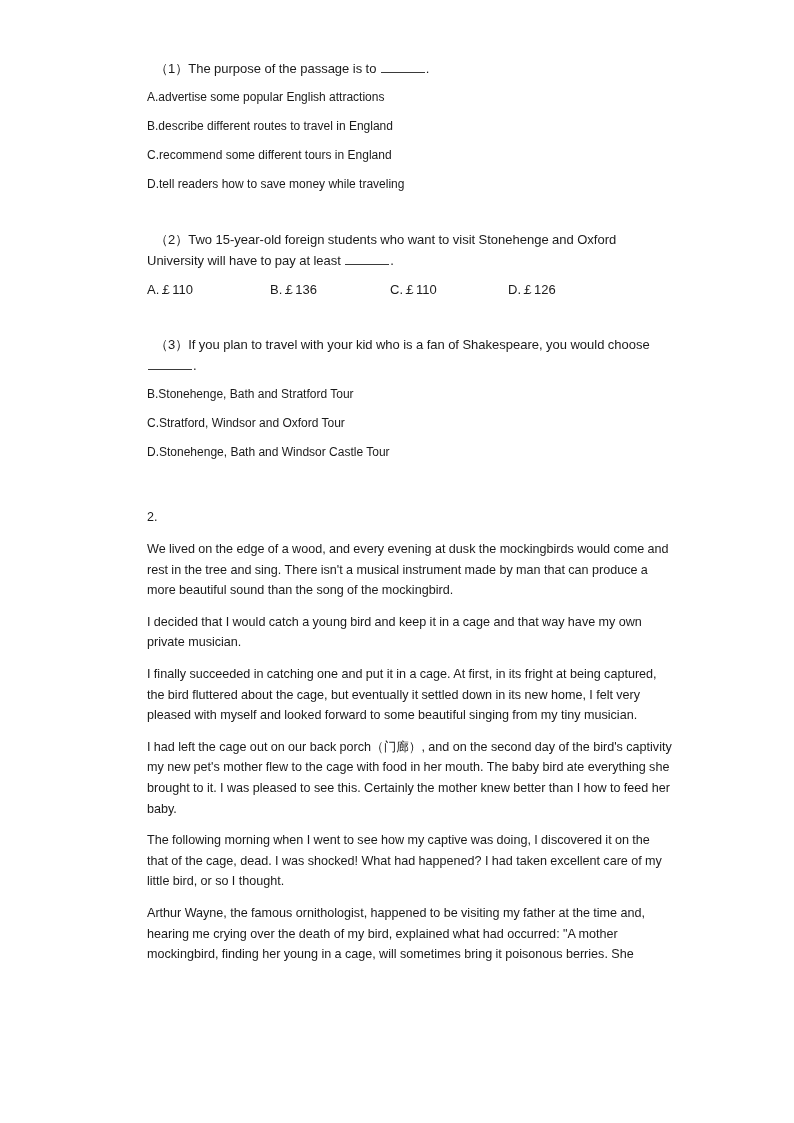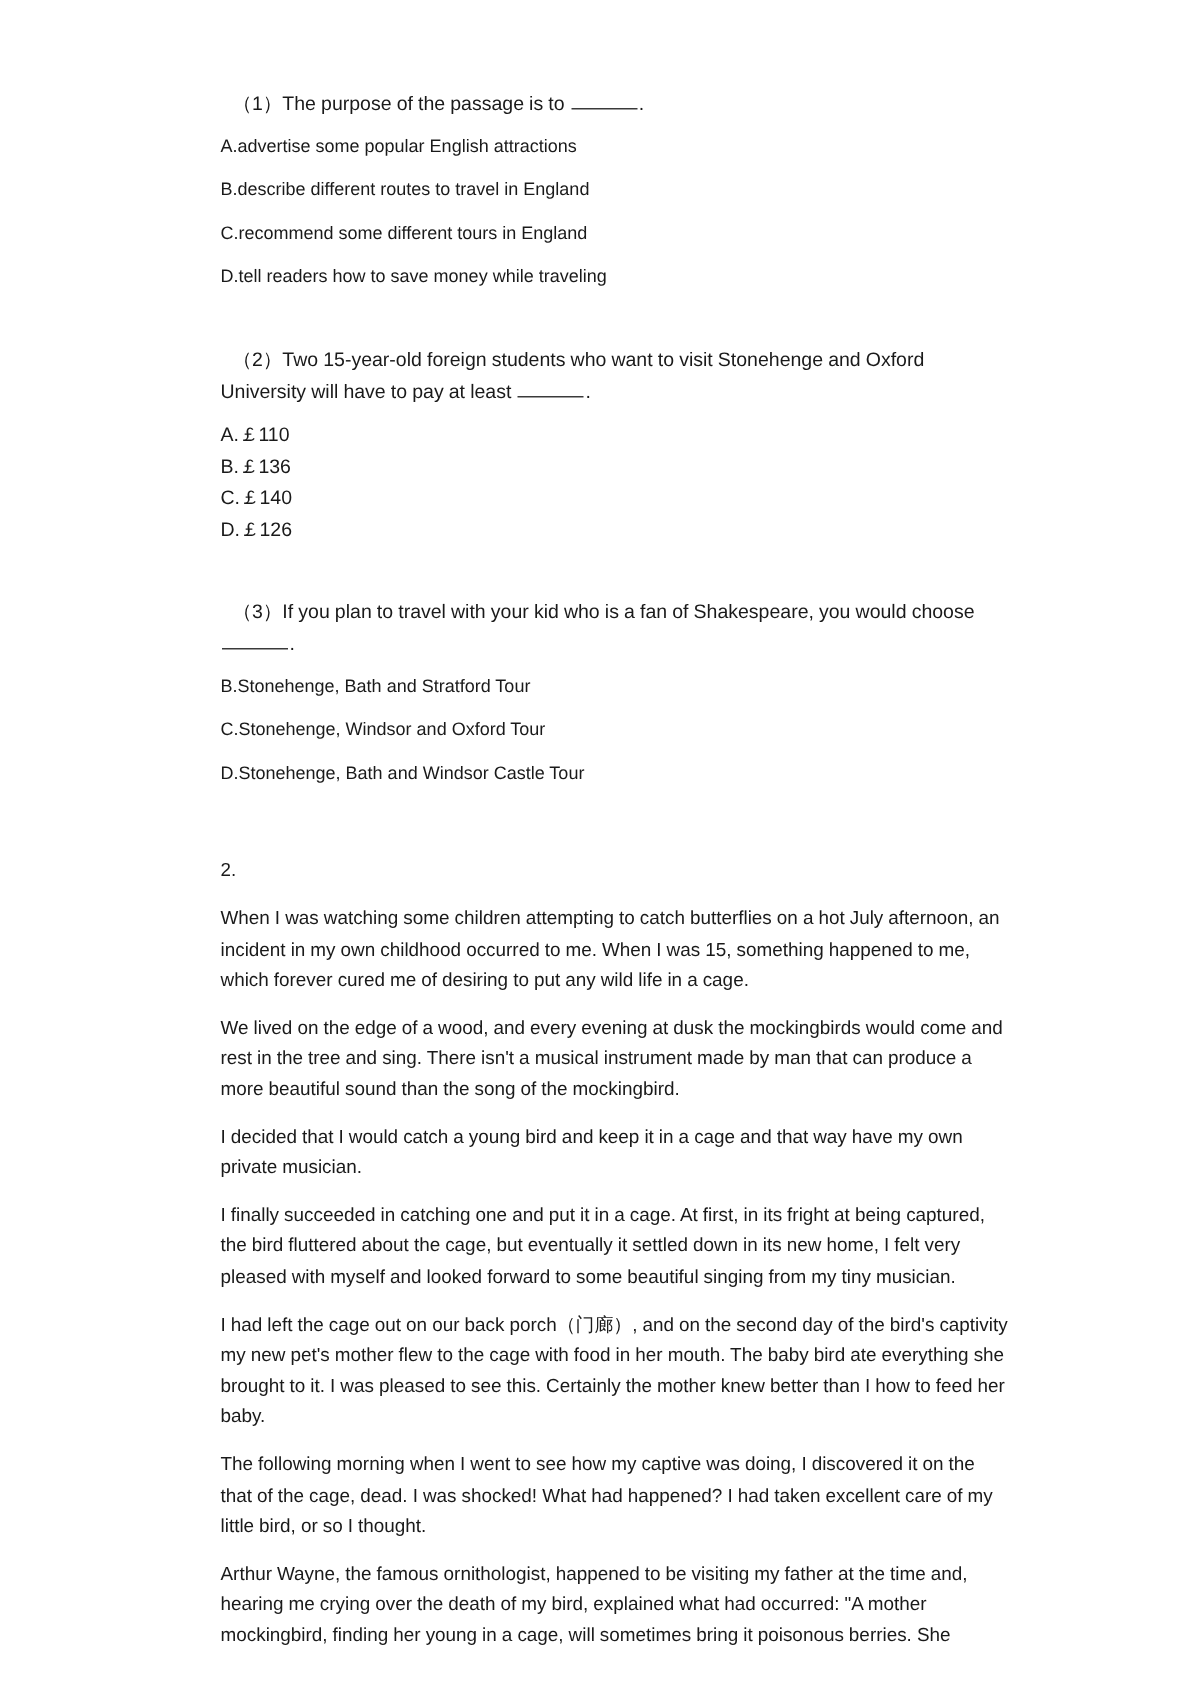--- a/index.html
+++ b/index.html
@@ -42,21 +42,20 @@
   .q-option {
     font-size: 12px;
     line-height: 21px;
     margin: 0 0 8px 0;
   }
   .q-option-row {
     font-size: 13.0px;
     line-height: 21px;
     margin: 0 0 8px 0;
     display: flex;
-    flex-direction: column;
   }
   .q-option-row .opt {
     display: block;
   }
   .q-option-row .opt:nth-child(1) { width: 123px; }
   .q-option-row .opt:nth-child(2) { width: 120px; }
   .q-option-row .opt:nth-child(3) { width: 118px; }
   .q-option-row .opt:nth-child(4) { width: auto; }
 
   .blank {
@@ -98,39 +97,38 @@
       <p class="q-option">D.tell readers how to save money while traveling</p>
     </div>
 
     <div class="gap-md"></div>
 
     <div class="question-block">
       <p class="q-stem"><span>（2）</span><span>Two 15-year-old foreign students who want to visit Stonehenge and Oxford University will have to pay at least </span><span class="blank"></span><span>.</span></p>
       <div class="q-option-row">
         <span class="opt">A.￡110</span>
         <span class="opt">B.￡136</span>
-        <span class="opt">C.￡140</span>
+        <span class="opt">C.￡110</span>
         <span class="opt">D.￡126</span>
       </div>
     </div>
 
     <div class="gap-md"></div>
 
     <div class="question-block">
       <p class="q-stem"><span>（3）</span><span>If you plan to travel with your kid who is a fan of Shakespeare, you would choose </span><span class="blank"></span><span>.</span></p>
       <p class="q-option">B.Stonehenge, Bath and Stratford Tour</p>
-      <p class="q-option">C.Stonehenge, Windsor and Oxford Tour</p>
+      <p class="q-option">C.Stratford, Windsor and Oxford Tour</p>
       <p class="q-option">D.Stonehenge, Bath and Windsor Castle Tour</p>
     </div>
 
     <div class="gap-lg"></div>
 
     <div class="passage-block">
       <p class="passage-number">2.</p>
-      <p class="passage-para">When I was watching some children attempting to catch butterflies on a hot July afternoon, an incident in my own childhood occurred to me. When I was 15, something happened to me, which forever cured me of desiring to put any wild life in a cage.</p>
       <p class="passage-para">We lived on the edge of a wood, and every evening at dusk the mockingbirds would come and rest in the tree and sing. There isn't a musical instrument made by man that can produce a more beautiful sound than the song of the mockingbird.</p>
       <p class="passage-para">I decided that I would catch a young bird and keep it in a cage and that way have my own private musician.</p>
       <p class="passage-para">I finally succeeded in catching one and put it in a cage. At first, in its fright at being captured, the bird fluttered about the cage, but eventually it settled down in its new home, I felt very pleased with myself and looked forward to some beautiful singing from my tiny musician.</p>
       <p class="passage-para">I had left the cage out on our back porch（门廊）, and on the second day of the bird's captivity my new pet's mother flew to the cage with food in her mouth. The baby bird ate everything she brought to it. I was pleased to see this. Certainly the mother knew better than I how to feed her baby.</p>
       <p class="passage-para">The following morning when I went to see how my captive was doing, I discovered it on the that of the cage, dead. I was shocked! What had happened? I had taken excellent care of my little bird, or so I thought.</p>
       <p class="passage-para">Arthur Wayne, the famous ornithologist, happened to be visiting my father at the time and, hearing me crying over the death of my bird, explained what had occurred: "A mother mockingbird, finding her young in a cage, will sometimes bring it poisonous berries. She</p>
     </div>
 
   </div>
 </div>

